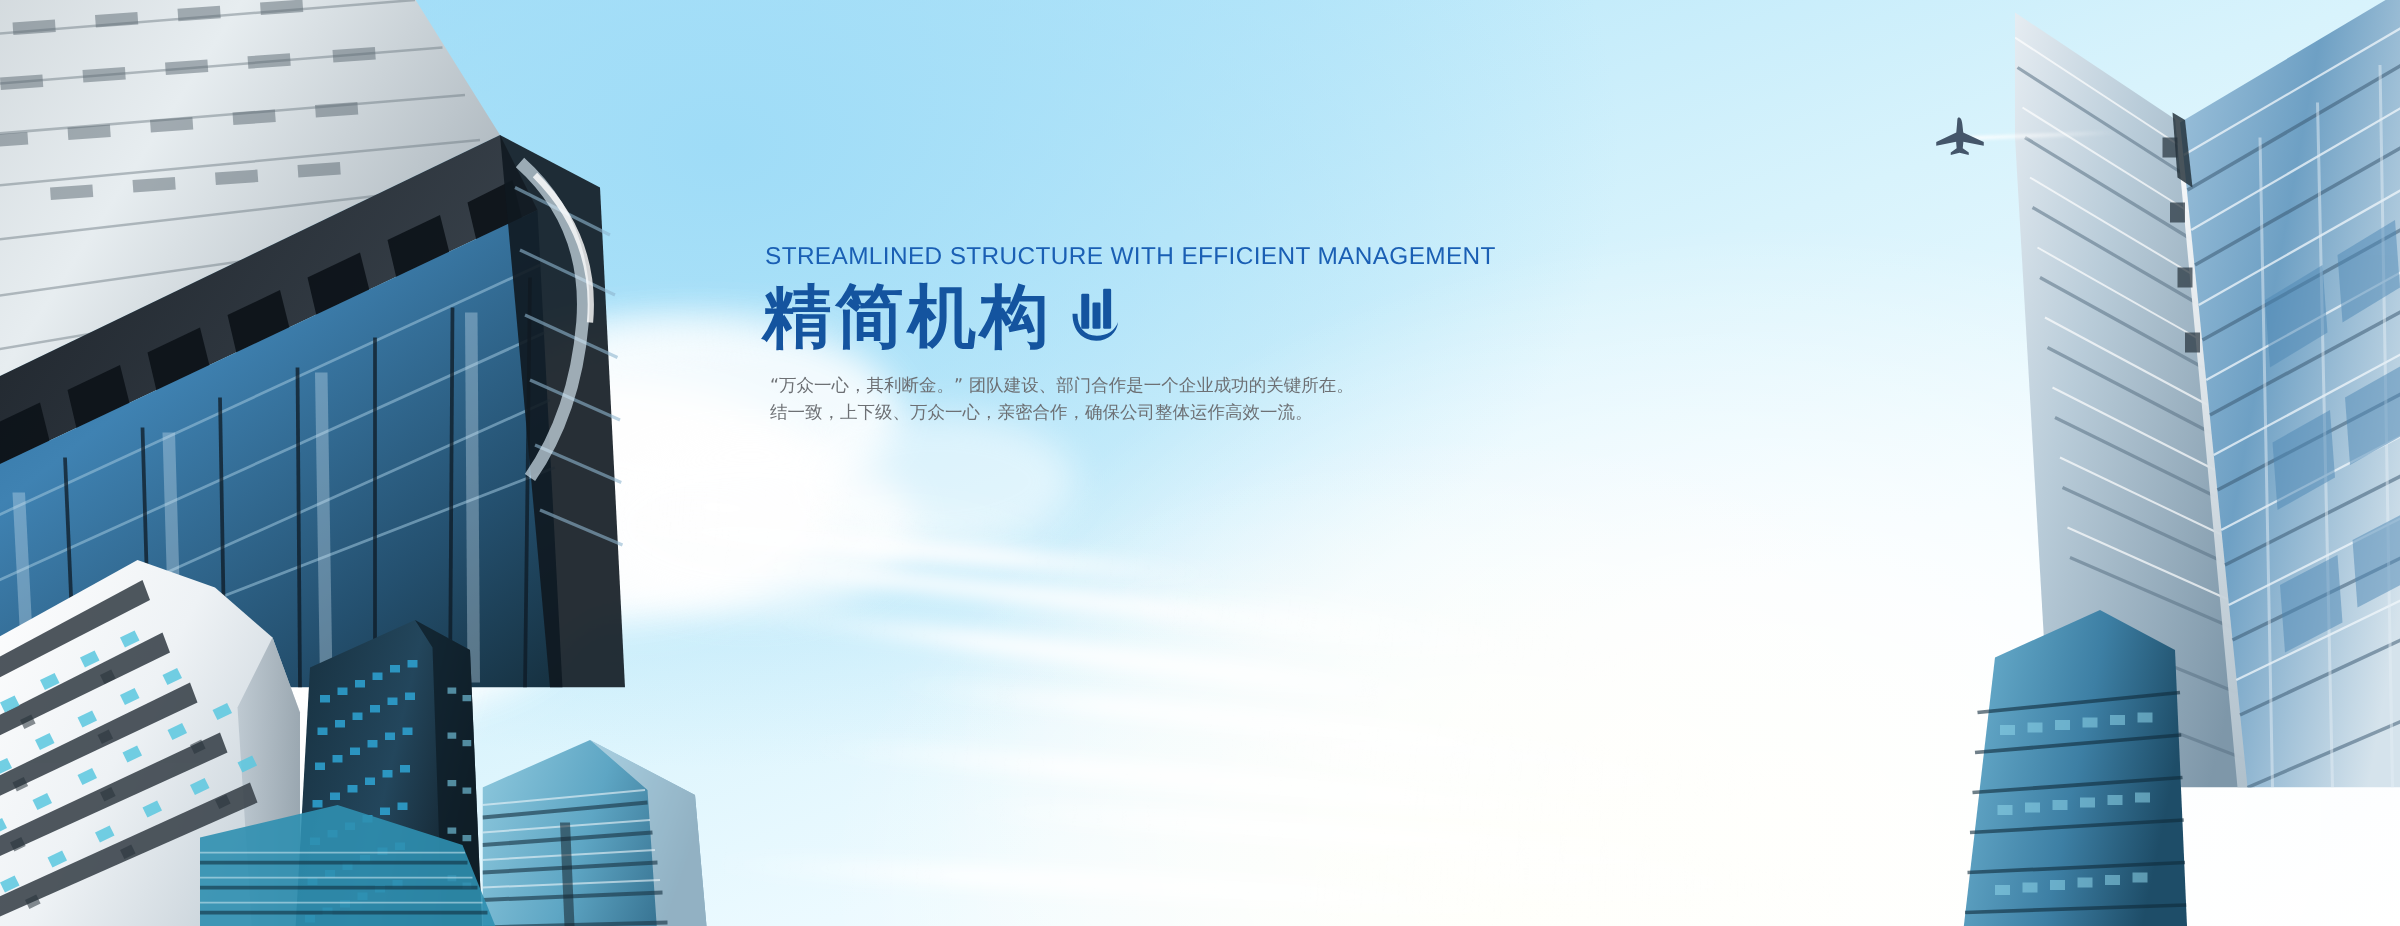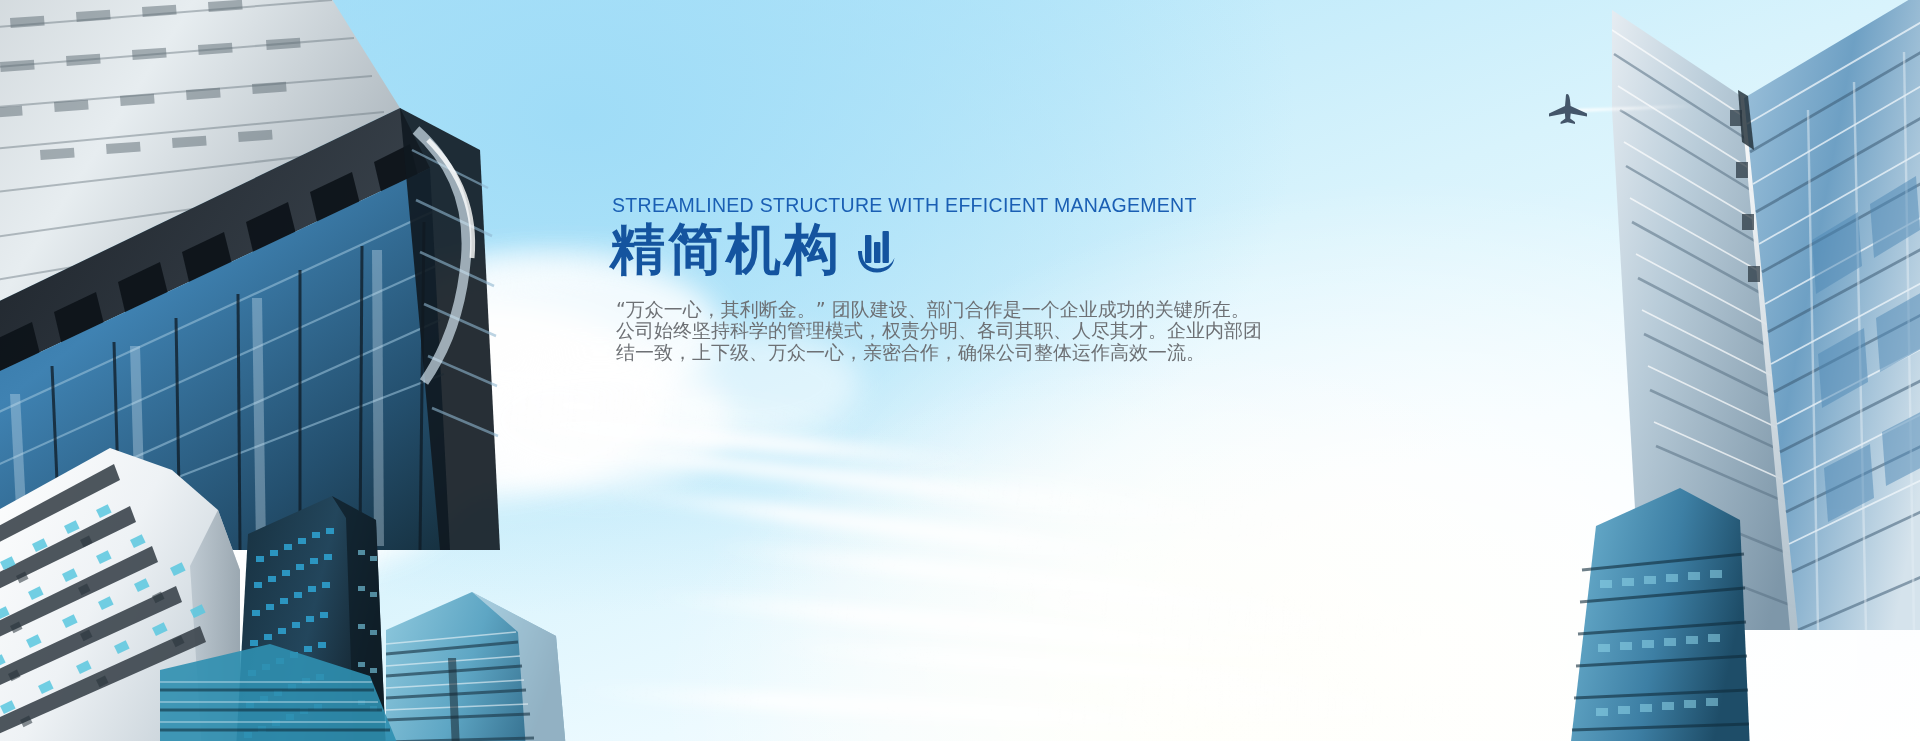--- a/index.html
+++ b/index.html
@@ -79,33 +79,33 @@
     align-items: center;
     gap: 10px;
     white-space: nowrap;
   }
   .h-part {
     font-size: 55px;
     font-weight: 700;
     color: #14549f;
     letter-spacing: 3px;
     line-height: 1.08;
-    font-family: Liberation Mono, monospace;
+    font-family: Liberation Serif, serif;
   }
   #logo-mark {
     width: 40px;
     height: 48px;
     flex: 0 0 auto;
     margin: 0 4px;
   }
   #blurb {
     margin-top: 16px;
     padding-left: 6px;
     color: #6d7074;
-    font-size: 19px;
+    font-size: 14px;
     line-height: 21.5px;
     font-family: "DejaVu Sans", "Liberation Sans", sans-serif;
   }
   #blurb div { white-space: nowrap; }
 
   
   #plane { position: absolute; left: 1546px; top: 92px; width: 46px; height: 34px; }
   #contrail {
     position: absolute;
     left: 1576px; top: 109px;
@@ -570,18 +570,17 @@
           <rect x="18" y="13" width="6.4" height="21" rx="1"></rect>
           <rect x="26.5" y="2" width="6.4" height="32" rx="1"></rect>
           <path d="M2,22 C2,35.5 10,43.5 21,43.5 C31,43.5 37.5,37 38.5,28.5 C36,35.5 29.5,39.5 21.5,39.5 C11.5,39.5 6,33 6,22 Z"></path>
         </g>
       </svg>
 
     </div>
 
     <div id="blurb">
       <div>“万众一心，其利断金。” 团队建设、部门合作是一个企业成功的关键所在。</div>
-      <div>公司始终坚持科学的管理模式，权责分明、各司其职、人尽其才。企业内部团</div>
       <div>结一致，上下级、万众一心，亲密合作，确保公司整体运作高效一流。</div>
     </div>
   </div>
 
 </div>
 
 </body></html>

